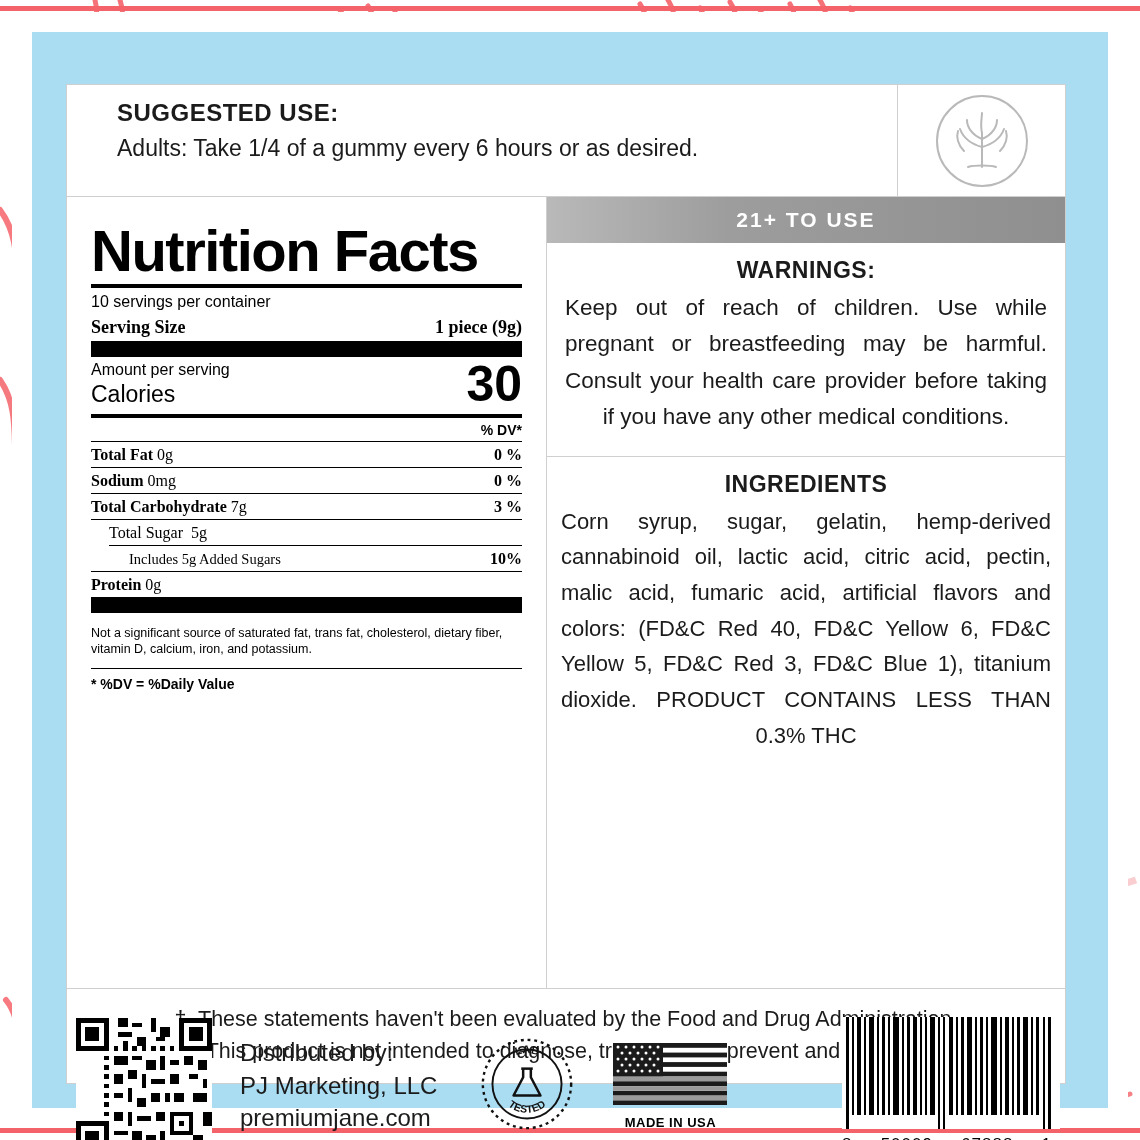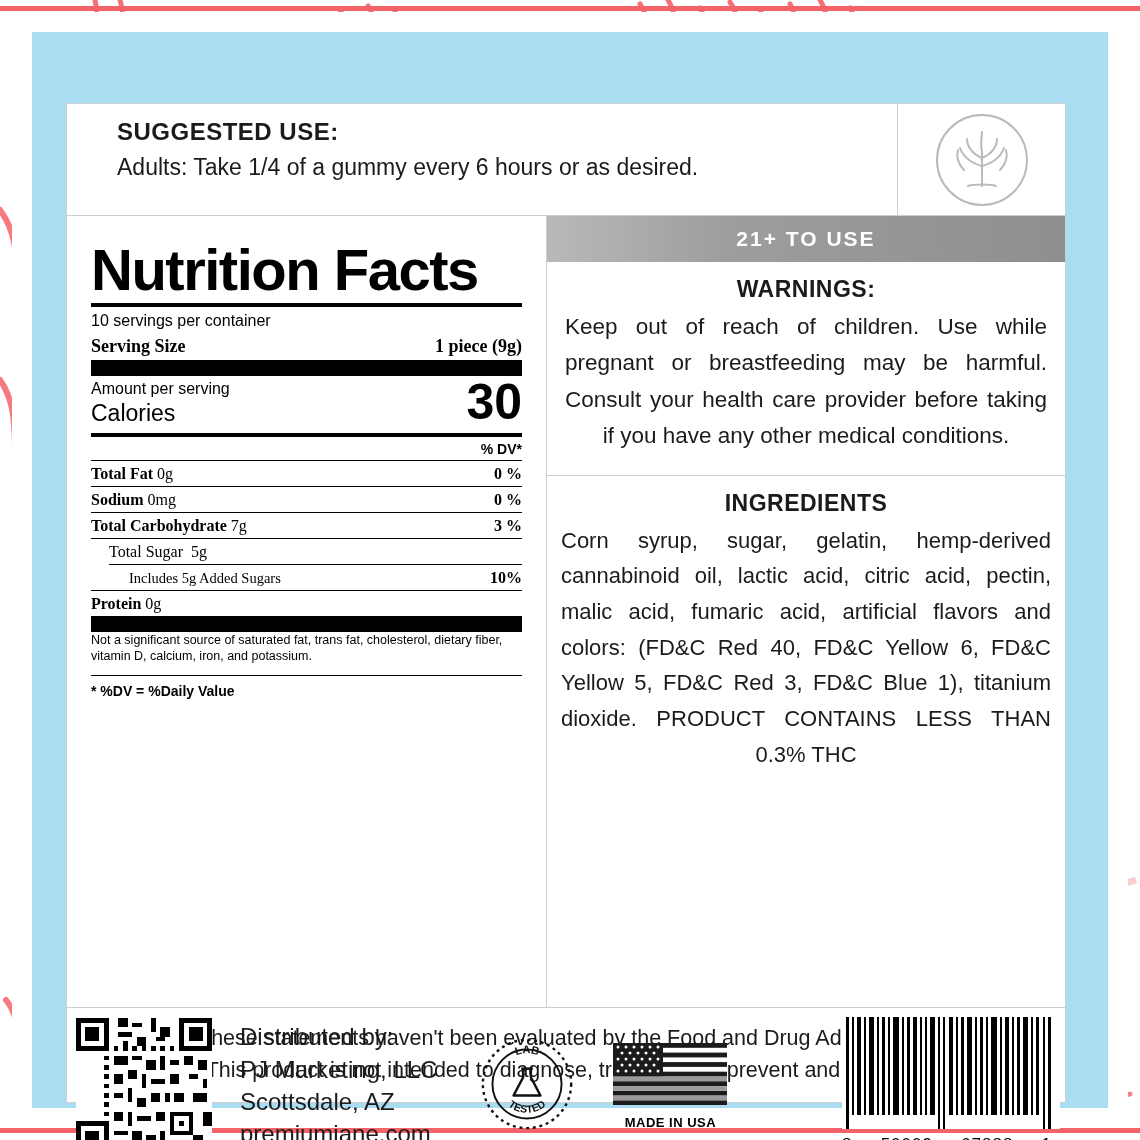--- a/index.html
+++ b/index.html
@@ -53,21 +53,21 @@
   .scallop-left { left:12px; }
   .scallop-right { left:1108px; }
 
   
   #label {
     position:absolute;
     left:66px; top:84px; width:1000px; height:1000px;
     z-index:5;
     background:#ffffff;
     border:1px solid #cfcfcf;
-    display:flex; flex-direction:column;margin-top:19px;
+    display:flex; flex-direction:column;
   }
 
   
   .suggested-row {
     display:flex;
     border-bottom:1px solid #cfcfcf;
     height:112px;
   }
   .suggested-text {
     flex:1;
@@ -110,29 +110,29 @@
   .nf-line { font-size:16px; color:#000; }
   .nf-row {
     display:flex; justify-content:space-between; align-items:flex-end;
     padding:4px 0 3px;
     font-family:Liberation Serif, serif;
   }
   .nf-row.sub { padding-left:18px; }
   .nf-row.sub2 { padding-left:38px; }
   .b { font-weight:bold; }
   .cal-row {
-    display:flex; justify-content:space-between; align-items:flex-start;
+    display:flex; justify-content:space-between; align-items:center;
     padding-top:4px;
   }
   .cal-left { font-size:16px; }
   .cal-left .cal-word { font-size:23px; font-weight:normal; display:block; margin-top:2px;}
   .cal-num { font-size:50px; font-weight:bold; line-height:0.9; }
   .dv-row { text-align:right; font-size:14px; font-weight:bold; padding:4px 0 3px; }
   .nf-note {
-    font-size:12.5px; line-height:1.3; padding-top:0; color:#000;
+    font-size:12.5px; line-height:1.3; padding-top:12px; color:#000;
   }
   .nf-dv { font-size:14px; font-weight:bold; padding-top:7px; }
 
   
   .age-bar {
     height:46px;
     background:linear-gradient(90deg,#b9b9b9 0%, #9d9d9d 35%, #8f8f8f 100%);
     color:#ffffff;
     display:flex; align-items:center; justify-content:center;
     font-size:21px; font-weight:bold; letter-spacing:2px;
@@ -438,21 +438,20 @@
       <rect x="9" y="27" width="2" height="2"></rect>
         <rect x="13" y="28" width="3" height="1"></rect>
       <rect x="17" y="27" width="1" height="2"></rect>
         <rect x="27" y="20" width="2" height="3"></rect>
     </g>
   </svg>
 
   <div class="dist">
     <div>Distributed by:</div>
     <div>PJ Marketing, LLC</div>
-    <div>Scottsdale, AZ</div>
     <div>premiumjane.com</div>
   </div>
 
   <div class="lab-seal">
     <svg width="96" height="96" viewBox="0 0 100 100">
       <defs>
         <path id="arcTop" d="M 18 50 A 32 32 0 0 1 82 50"></path>
         <path id="arcBot" d="M 20 50 A 30 30 0 0 0 80 50"></path>
       </defs>
       <circle cx="50" cy="50" r="46" fill="none" stroke="#111" stroke-width="2.5" stroke-dasharray="3 4"></circle>

